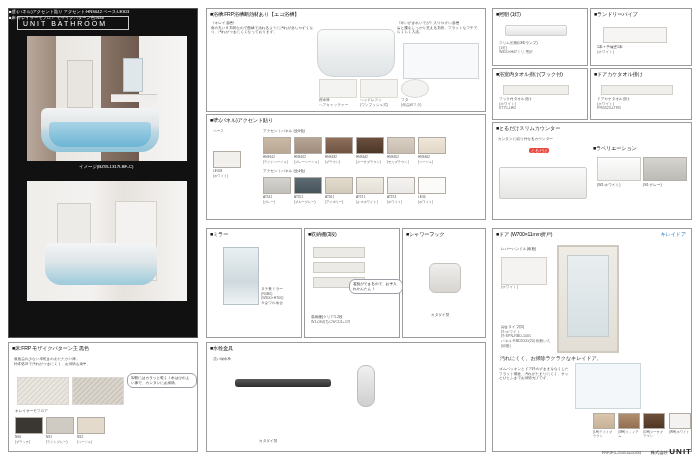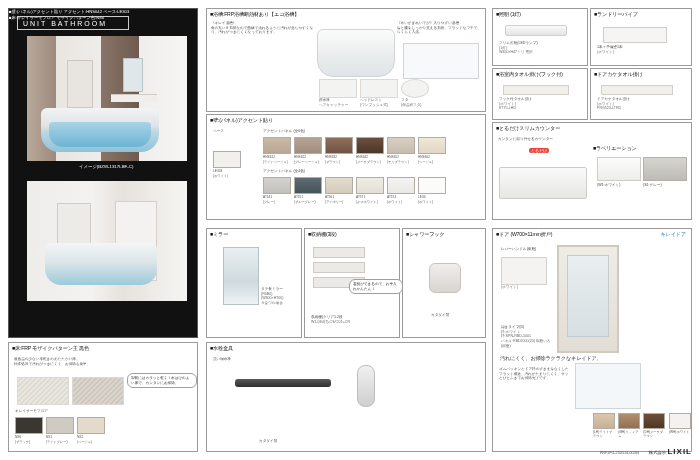--- a/index.html
+++ b/index.html
@@ -365,16 +365,16 @@
       <div>
           <div class="tile" style="width:20px;height:14px;background:#f3f2f0"></div>
           <div class="swlbl">(WH)ホワイト</div>
         </div>
     </div>
   </div>
 
   <div class="footer">
     <span style="margin-right:8px;font-size:3.8px;color:#555;">PRP,IFU-250514-003日</span>
     <span style="font-size:4.4px;">株式会社</span>
-    <span class="brand">LIXIL</span>
+    <span class="brand">UNIT</span>
   </div>
 
 </div>
 
 </body></html>

